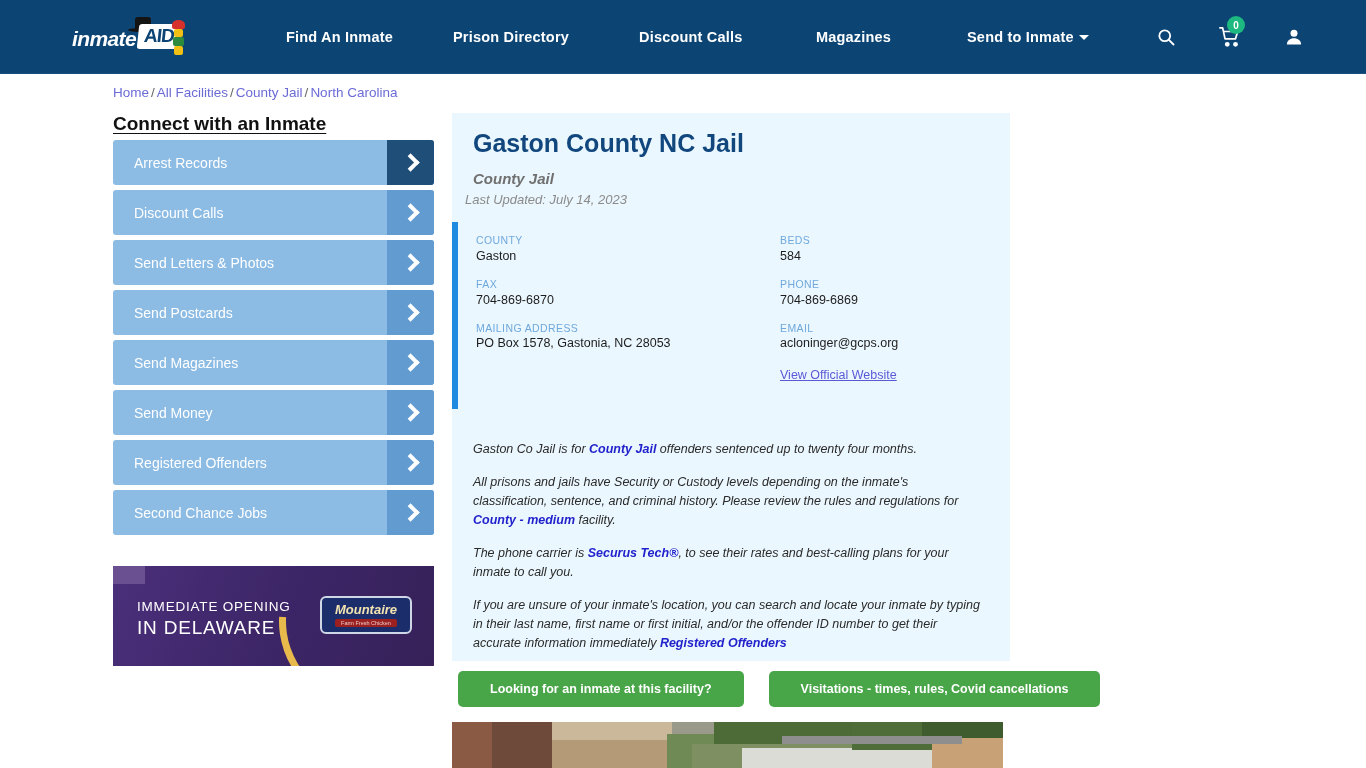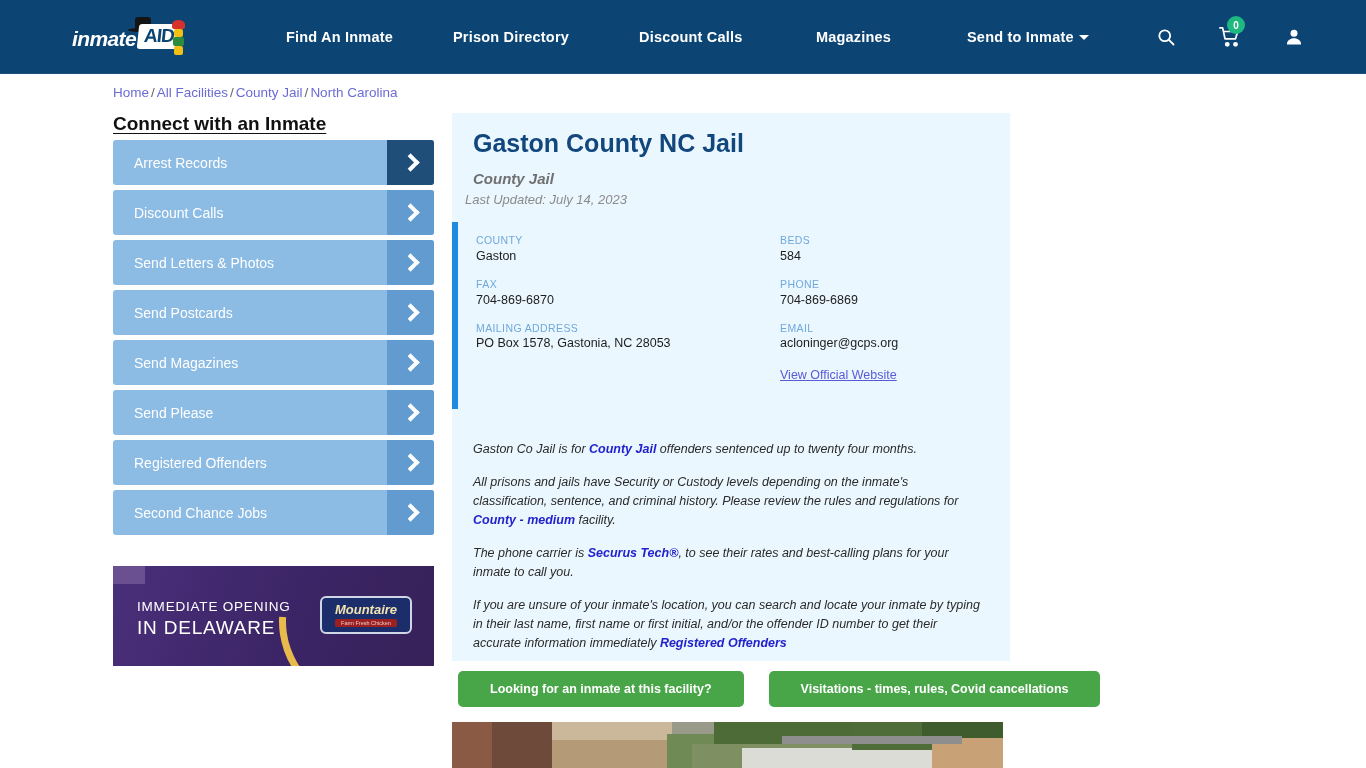--- a/index.html
+++ b/index.html
@@ -242,21 +242,21 @@
         <span class="chev"></span>
       </span>
     </div>
     <div class="side-btn">
       <span class="lbl">Send Magazines</span>
       <span class="arrow-box">
         <span class="chev"></span>
       </span>
     </div>
     <div class="side-btn">
-      <span class="lbl">Send Please</span>
+      <span class="lbl">Send Money</span>
       <span class="arrow-box">
         <span class="chev"></span>
       </span>
     </div>
     <div class="side-btn">
       <span class="lbl">Registered Offenders</span>
       <span class="arrow-box">
         <span class="chev"></span>
       </span>
     </div>

